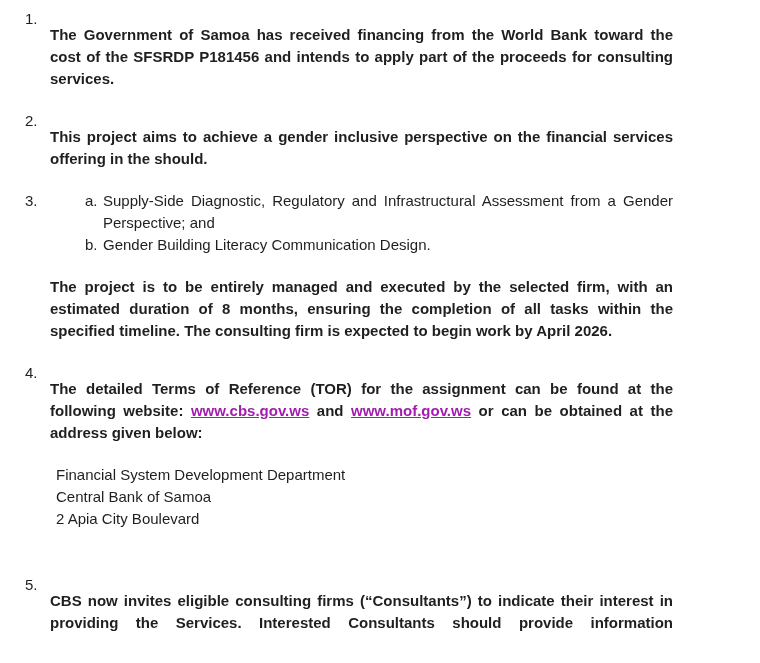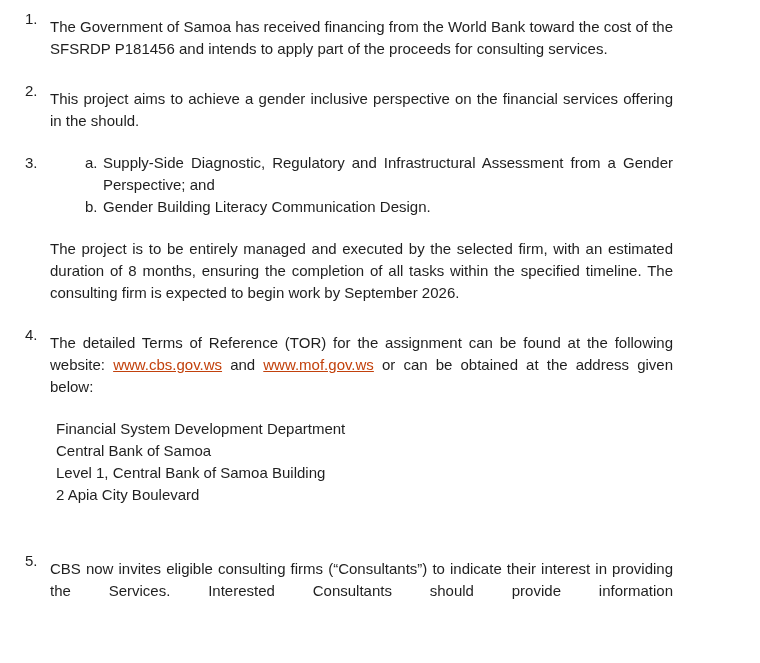--- a/index.html
+++ b/index.html
@@ -29,21 +29,22 @@
   }
   .item .num {
     flex: 0 0 25px;
   }
   .item .body {
     flex: 1;
     min-width: 0;
   }
   .para {
     text-align: justify;
-    margin: 8px 0 20px 0;
+    margin: 16px 0 20px 0;
+    font-weight: bold;
   }
   .para:last-child {
     margin-bottom: 0;
   }
   .para.cutoff {
     text-align: justify;
     text-align-last: justify;
   }
   .subitems {
     margin: 0 0 20px 0;
@@ -60,21 +61,21 @@
     min-width: 0;
     text-align: justify;
   }
   .address {
     margin: 0 0 24px 6px;
   }
   .address .addr-line {
     display: block;
   }
   a.link {
-    color: #c2410c;
+    color: #a21caf;
     text-decoration: underline;
     cursor: pointer;
   }
 </style>
 </head>
 <body>
 
 <div class="doc">
 
   <div class="item">
@@ -97,32 +98,31 @@
       <div class="subitems">
         <div class="sub">
           <span class="letter">a.</span>
           <span class="subtext">Supply-Side Diagnostic, Regulatory and Infrastructural Assessment from a Gender Perspective; and</span>
         </div>
         <div class="sub">
           <span class="letter">b.</span>
           <span class="subtext">Gender Building Literacy Communication Design.</span>
         </div>
       </div>
-      <p class="para">The project is to be entirely managed and executed by the selected firm, with an estimated duration of 8 months, ensuring the completion of all tasks within the specified timeline. The consulting firm is expected to begin work by September 2026.</p>
+      <p class="para">The project is to be entirely managed and executed by the selected firm, with an estimated duration of 8 months, ensuring the completion of all tasks within the specified timeline. The consulting firm is expected to begin work by April 2026.</p>
     </div>
   </div>
 
   <div class="item">
     <span class="num">4.</span>
     <div class="body">
       <p class="para"><span>The detailed Terms of Reference (TOR) for the assignment can be found at the following website: </span><a class="link">www.cbs.gov.ws</a><span> and </span><a class="link">www.mof.gov.ws</a><span> or can be obtained at the address given below:</span></p>
       <div class="address">
         <span class="addr-line">Financial System Development Department</span>
         <span class="addr-line">Central Bank of Samoa</span>
-        <span class="addr-line">Level 1, Central Bank of Samoa Building</span>
         <span class="addr-line">2 Apia City Boulevard</span>
       </div>
     </div>
   </div>
 
   <div class="item">
     <span class="num">5.</span>
     <div class="body">
       <p class="para cutoff">CBS now invites eligible consulting firms (“Consultants”) to indicate their interest in providing the Services. Interested Consultants should provide information</p>
     </div>

